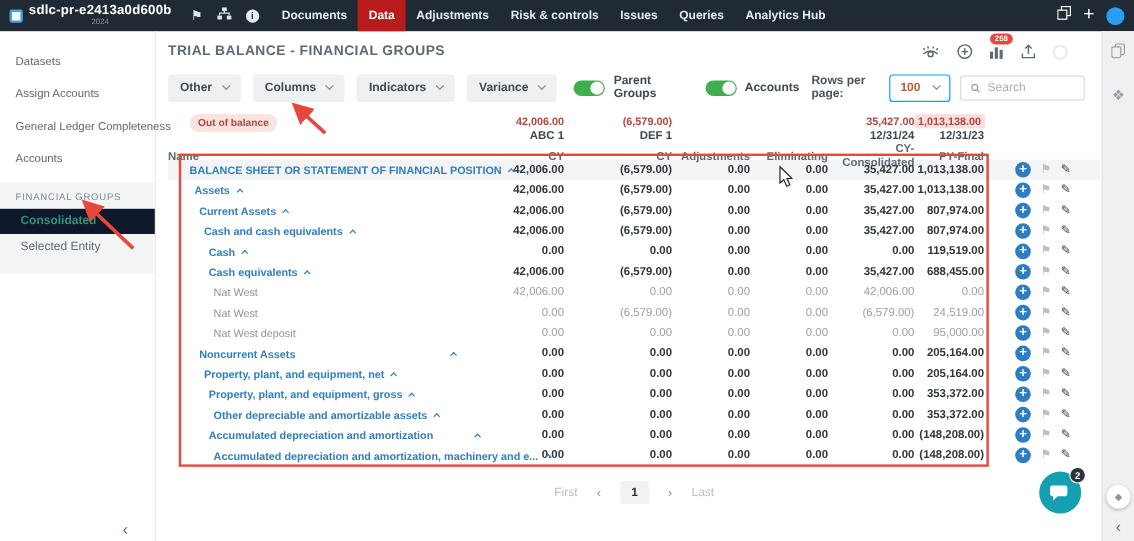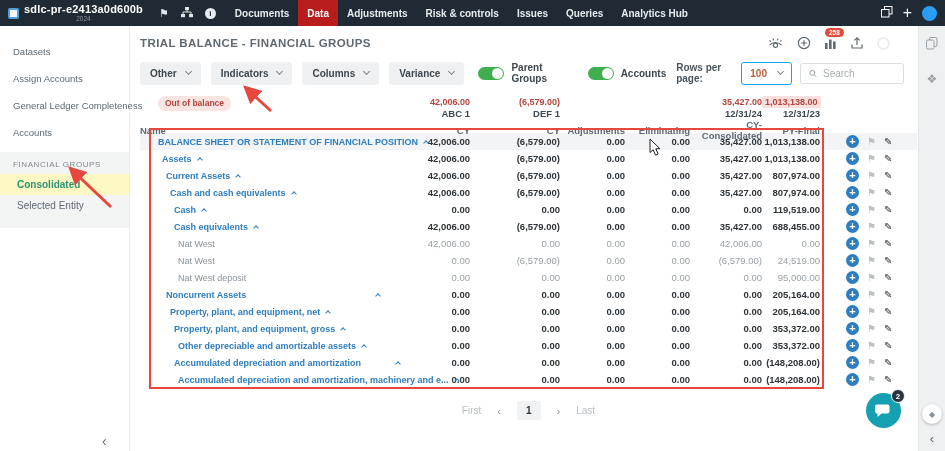--- a/index.html
+++ b/index.html
@@ -25,21 +25,21 @@
   .plus-glyph { color:#fff; font-size:16px; font-weight:300; line-height:1; }
   .avatar { width:15px; height:15px; border-radius:50%; background:#2a9df4; }
 
   
   .main { display:flex; height:425px; }
   .sidebar { width:130px; border-right:1px solid #e9ebed; position:relative; padding-top:12px; flex:none; }
   .sb-item { padding:8px 0 8px 13px; font-size:9.5px; color:#5d6973; white-space:nowrap; }
   .sb-section { background:#f3f5f5; margin-top:6px; padding:8px 0 12px; }
   .sb-section-title { font-size:8px; color:#7e8891; letter-spacing:.6px; padding-left:13px; margin-bottom:5px; }
   .sb-sub { font-size:10px; padding:5px 0 5px 17px; color:#5d6973; }
-  .sb-sub.selected { background:#fef9c3; color:#2f9378; font-weight:700; }
+  .sb-sub.selected { background:#0f172a; color:#2f9378; font-weight:700; }
   .sb-collapse { position:absolute; bottom:2px; left:102px; font-size:14px; color:#5d6973; }
 
   .content { flex:1; position:relative; }
   .content-header { height:30px; display:flex; align-items:center; padding:4px 28px 0 10px; }
   .page-title { font-size:11.5px; font-weight:700; color:#5d6973; letter-spacing:.4px; }
   .header-icons { margin-left:auto; display:flex; align-items:center; gap:13px; }
   .hicon { position:relative; display:grid; place-items:center; }
   .badge { position:absolute; top:-9px; left:1px; background:#e14b3b; color:#fff; font-size:6.5px;
            font-weight:700; padding:1px 4px; border-radius:6px; }
   .faint-circle { width:13px; height:13px; border:2px solid #ebedee; border-radius:50%; }
@@ -213,25 +213,25 @@
           <span class="faint-circle"></span>
         </div>
       </div>
 
       <div class="filterbar">
         <span class="drop-btn">
           <span>Other</span>
             <span class="cdown"></span>
         </span>
         <span class="drop-btn">
+          <span>Columns</span>
+            <span class="cdown"></span>
+        </span>
+        <span class="drop-btn">
           <span>Indicators</span>
-            <span class="cdown"></span>
-        </span>
-        <span class="drop-btn">
-          <span>Columns</span>
             <span class="cdown"></span>
         </span>
         <span class="drop-btn">
           <span>Variance</span>
             <span class="cdown"></span>
         </span>
         <span class="toggle-wrap">
           <span class="toggle"></span>
           <span class="toggle-label">Parent Groups</span>
         </span>

